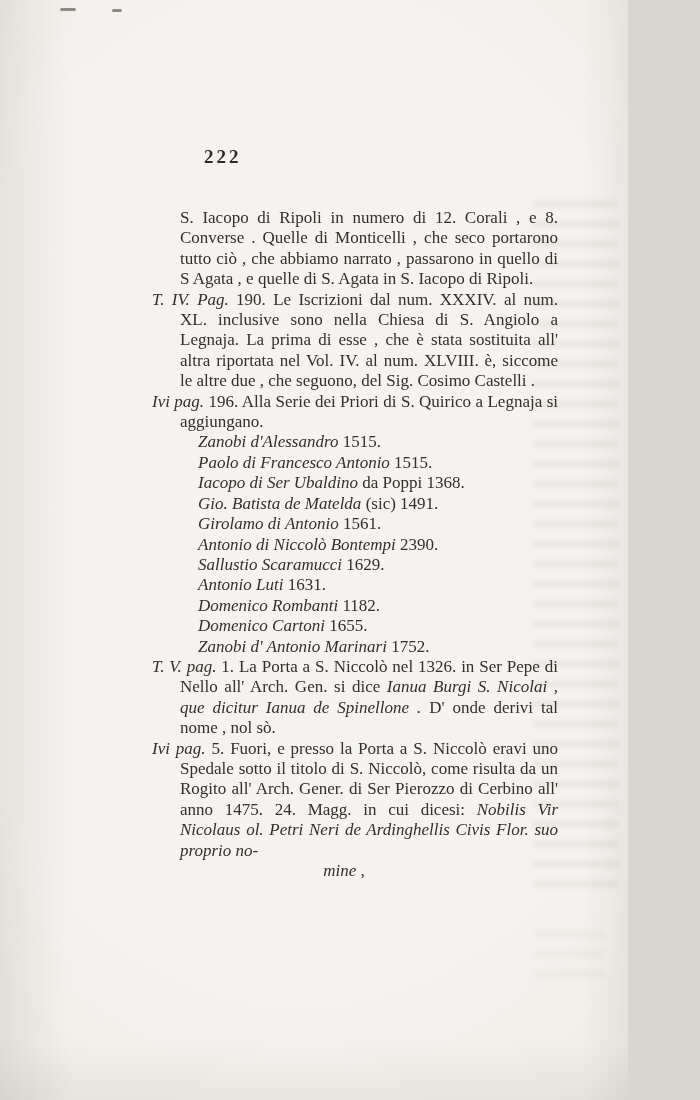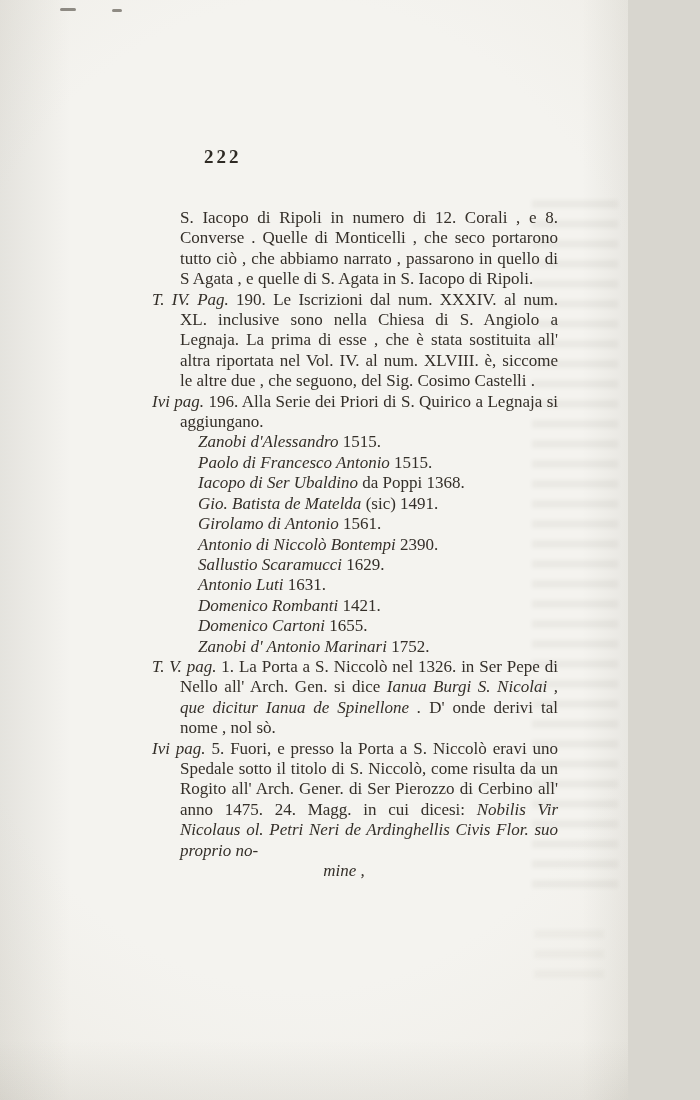--- a/index.html
+++ b/index.html
@@ -93,20 +93,20 @@
       <p class="para hang"><span class="it">T. IV. Pag.</span><span class="ro"> 190. Le Iscrizioni dal num. XXXIV. al num. XL. inclusive sono nella Chiesa di S. Angiolo a Legnaja. La prima di esse , che è stata sostituita all' altra riportata nel Vol. IV. al num. XLVIII. è, siccome le altre due , che seguono, del Sig. Cosimo Castelli .</span></p>
       <p class="para hang"><span class="it">Ivi pag.</span><span class="ro"> 196. Alla Serie dei Priori di S. Quirico a Legnaja si aggiungano.</span></p>
       <p class="para list"><span class="it">Zanobi d'Alessandro</span><span class="ro"> 1515.</span></p>
       <p class="para list"><span class="it">Paolo di Francesco Antonio</span><span class="ro"> 1515.</span></p>
       <p class="para list"><span class="it">Iacopo di Ser Ubaldino</span><span class="ro"> da Poppi 1368.</span></p>
       <p class="para list"><span class="it">Gio. Batista de Matelda</span><span class="ro"> (sic) 1491.</span></p>
       <p class="para list"><span class="it">Girolamo di Antonio</span><span class="ro"> 1561.</span></p>
       <p class="para list"><span class="it">Antonio di Niccolò Bontempi</span><span class="ro"> 2390.</span></p>
       <p class="para list"><span class="it">Sallustio Scaramucci</span><span class="ro"> 1629.</span></p>
       <p class="para list"><span class="it">Antonio Luti</span><span class="ro"> 1631.</span></p>
-      <p class="para list"><span class="it">Domenico Rombanti</span><span class="ro"> 1421.</span></p>
+      <p class="para list"><span class="it">Domenico Rombanti</span><span class="ro"> 1182.</span></p>
       <p class="para list"><span class="it">Domenico Cartoni</span><span class="ro"> 1655.</span></p>
       <p class="para list"><span class="it">Zanobi d' Antonio Marinari</span><span class="ro"> 1752.</span></p>
       <p class="para hang"><span class="it">T. V. pag.</span><span class="ro"> 1. La Porta a S. Niccolò nel 1326. in Ser Pepe di Nello all' Arch. Gen. si dice </span><span class="it">Ianua Burgi S. Nicolai , que dicitur Ianua de Spinellone .</span><span class="ro"> D' onde derivi tal nome , nol sò.</span></p>
       <p class="para hang"><span class="it">Ivi pag.</span><span class="ro"> 5. Fuori, e presso la Porta a S. Niccolò eravi uno Spedale sotto il titolo di S. Niccolò, come risulta da un Rogito all' Arch. Gener. di Ser Pierozzo di Cerbino all' anno 1475. 24. Magg. in cui dicesi: </span><span class="it">Nobilis Vir Nicolaus ol. Petri Neri de Ardinghellis Civis Flor. suo proprio no-</span></p>
       <div class="catchword">mine ,</div>
     </div>
 </div>
 
 </body></html>

